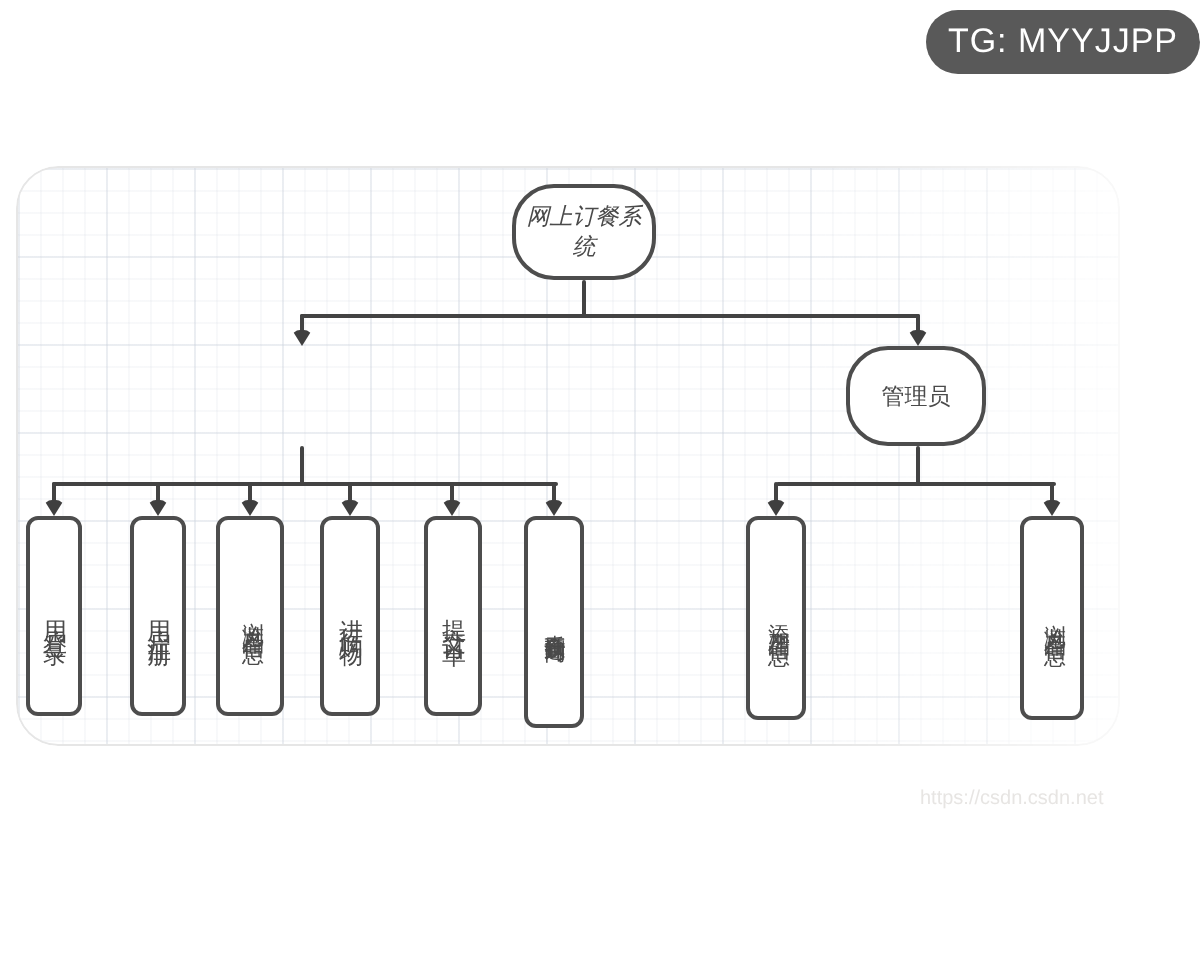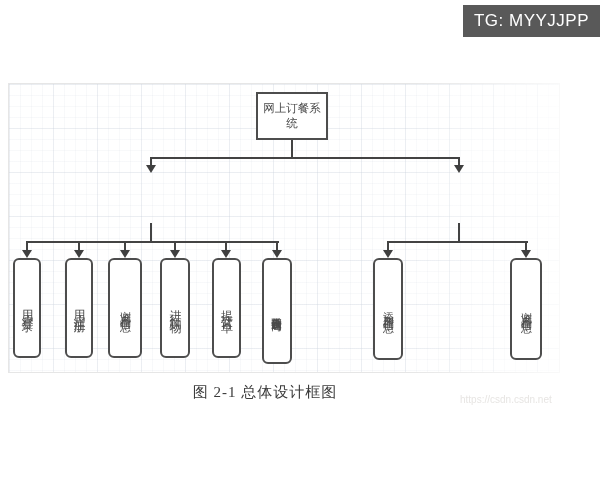--- a/index.html
+++ b/index.html
@@ -1,15 +1,15 @@
 <!DOCTYPE html>
 <html><head>
 <meta charset="utf-8">
 <style>
-  * { margin:0; padding:0; box-sizing:border-box; }
+  * { margin:0; padding:0; box-sizing:border-box;border-radius:21px; }
   body { background:#ffffff; font-family:"Liberation Sans", sans-serif; }
   #page {
     position:relative; width:600px; height:480px; background:#ffffff;
     overflow:hidden;
   }
 
   
   .banner {
     position:absolute; background:#595959; color:#ffffff;
     display:flex; align-items:center; justify-content:center;
@@ -30,21 +30,21 @@
     -webkit-mask-image: linear-gradient(to right, #000 0%, #000 72%, rgba(0,0,0,0.25) 100%);
     mask-image: linear-gradient(to right, #000 0%, #000 72%, rgba(0,0,0,0.25) 100%);
   }
 
   
   .h-node {
     position:absolute; background:#ffffff; border:2px solid #4d4d4d;
     display:flex; align-items:center; justify-content:center;
     font-size:11.5px; color:#4a4a4a; text-align:center;
   }
-  #node-root        { left:256px; top:92px;  width:72px; height:48px; }
+  #node-root        { left:256px; top:92px;  width:72px; height:48px;font-style:italic; }
   #node-normal-user { left:118px; top:173px; width:66px; height:50px; }
   #node-admin       { left:423px; top:173px; width:70px; height:50px; }
 
   .v-node {
     position:absolute; background:#ffffff; border:2px solid #4d4d4d; border-radius:6px;
     display:flex; align-items:center; justify-content:center;
     writing-mode:vertical-rl; text-orientation:upright;
     font-size:12px; letter-spacing:4px; color:#4a4a4a;
   }
   .v-node.chars6 { font-size:11px;   letter-spacing:2px; }
@@ -136,26 +136,26 @@
   <div class="arrow-down arr-u" id="a-u6"></div>
 
   <div class="vline" id="c-admin-down"></div>
   <div class="hline" id="c-aleaf-h"></div>
   <div class="vline stub-a" id="s-a1"></div>
   <div class="vline stub-a" id="s-a2"></div>
   <div class="arrow-down arr-a" id="a-a1"></div>
   <div class="arrow-down arr-a" id="a-a2"></div>
 
   <div class="h-node" id="node-root">网上订餐系统</div>
+  <div class="h-node" id="node-admin">管理员</div>
 
   <div class="v-node" id="leaf-login">用户登录</div>
   <div class="v-node" id="leaf-register">用户注册</div>
   <div class="v-node chars6" id="leaf-browse-u">浏览产品信息</div>
   <div class="v-node" id="leaf-shopping">进行购物</div>
   <div class="v-node" id="leaf-submit">提交订单</div>
   <div class="v-node chars8" id="leaf-eta">查看预计到达时间</div>
   <div class="v-node chars6" id="leaf-add-a">添加产品信息</div>
   <div class="v-node chars6" id="leaf-browse-a">浏览产品信息</div>
 
-  <div id="caption">图 2-1 总体设计框图</div>
   <div id="watermark">https://csdn.csdn.net</div>
 
 </div>
 
 </body></html>

